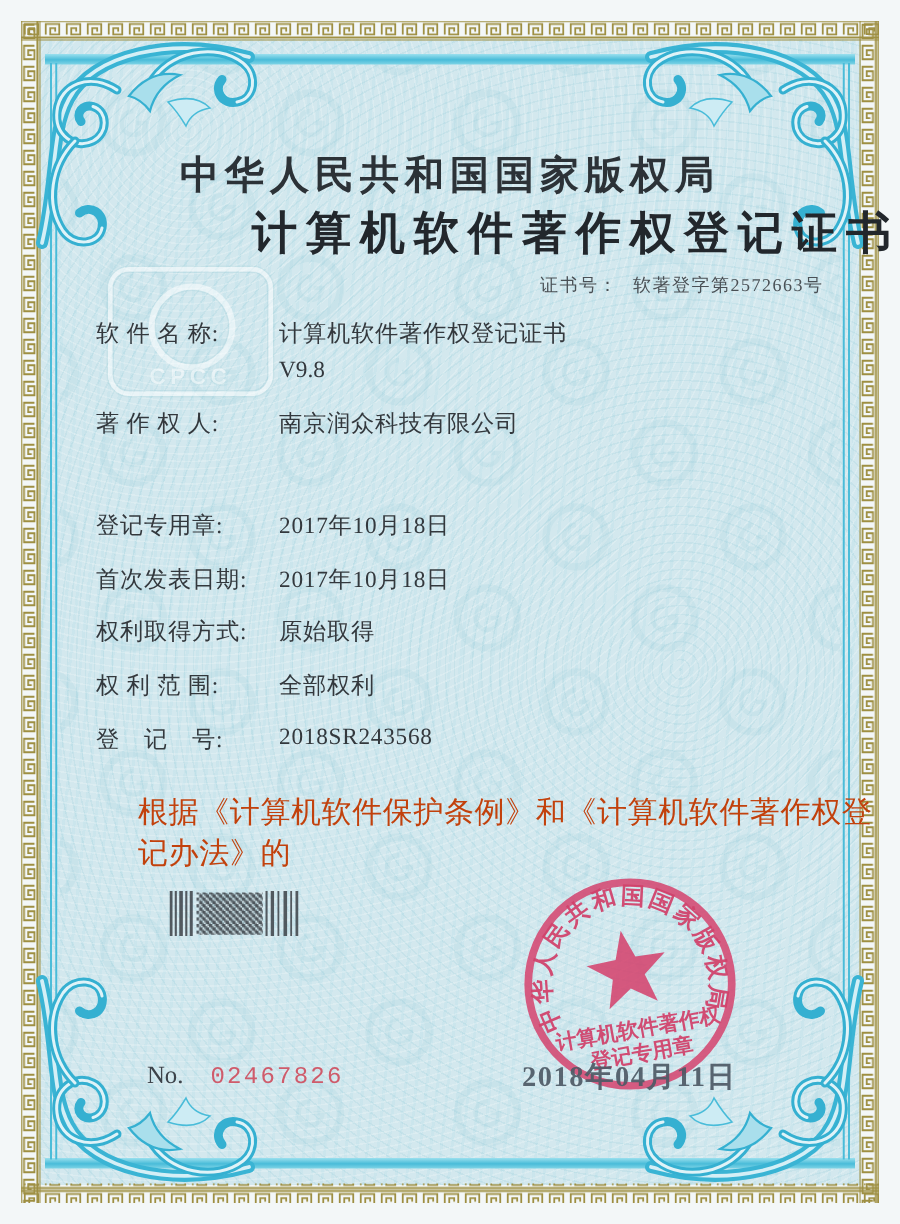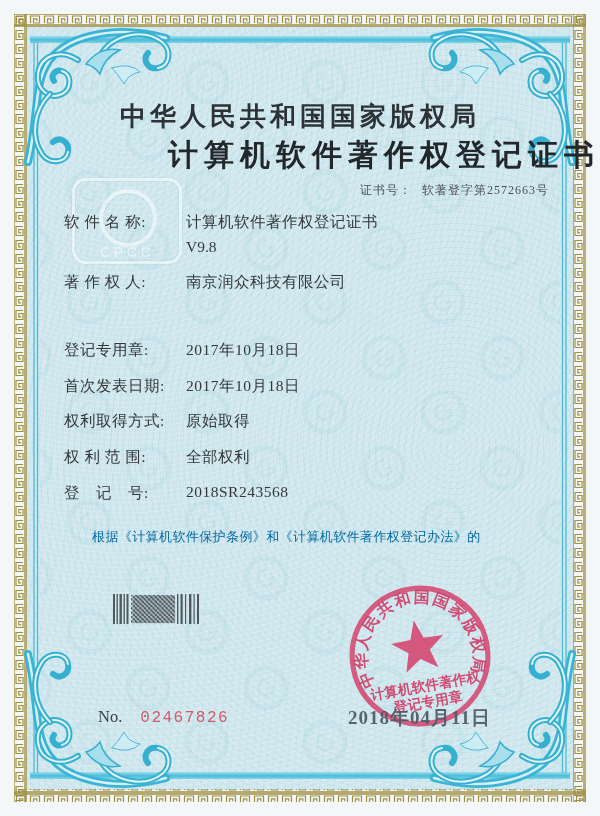--- a/index.html
+++ b/index.html
@@ -26,21 +26,21 @@
   
   .title{position:absolute;left:0;right:0;top:99px;text-align:center;font-size:26px;font-weight:bold;letter-spacing:4px;color:#2c3237;z-index:5;}
   .subtitle{position:absolute;left:0;right:0;top:135px;text-align:right;font-size:30px;font-weight:bold;letter-spacing:6px;color:#22272c;z-index:5;}
   .certno{position:absolute;left:360px;top:182px;font-size:12px;color:#4a5055;letter-spacing:1px;z-index:5;}
   .certno .lbl{margin-right:10px;}
 
   .frow{position:absolute;left:64px;font-size:15.5px;color:#33383d;z-index:5;letter-spacing:.5px;}
   .frow .val{position:absolute;left:122px;white-space:nowrap;}
   .v2{position:absolute;left:186px;font-size:15.5px;color:#33383d;z-index:5;text-align:center;}
 
-  .stmt{position:absolute;font-size:13px;color:#0369a1;letter-spacing:.4px;z-index:5;}
+  .stmt{position:absolute;font-size:20px;color:#c2410c;letter-spacing:.4px;z-index:5;}
 
   .serial{position:absolute;left:98px;top:707px;z-index:5;font-size:16.5px;color:#3d434a;}
   .serial .num{color:#cf5b6b;font-family:"Liberation Mono","DejaVu Sans Mono",monospace;letter-spacing:1.5px;margin-left:18px;font-size:16px;}
 
   .barcode{position:absolute;left:113px;top:594px;z-index:5;}
 
   .seal{position:absolute;left:346px;top:582px;width:148px;height:148px;z-index:6;transform:rotate(-10deg);opacity:.93;}
   .seal-date{position:absolute;left:348px;top:705px;font-size:19px;font-weight:bold;color:#4e5a66;letter-spacing:1px;z-index:7;opacity:.92;}
 </style>
 </head>

